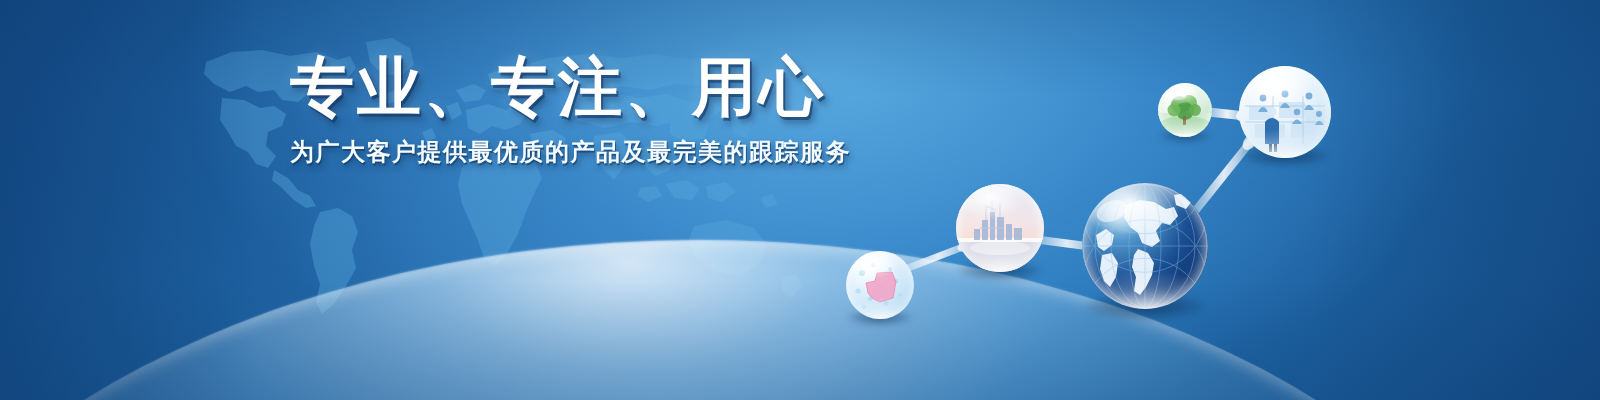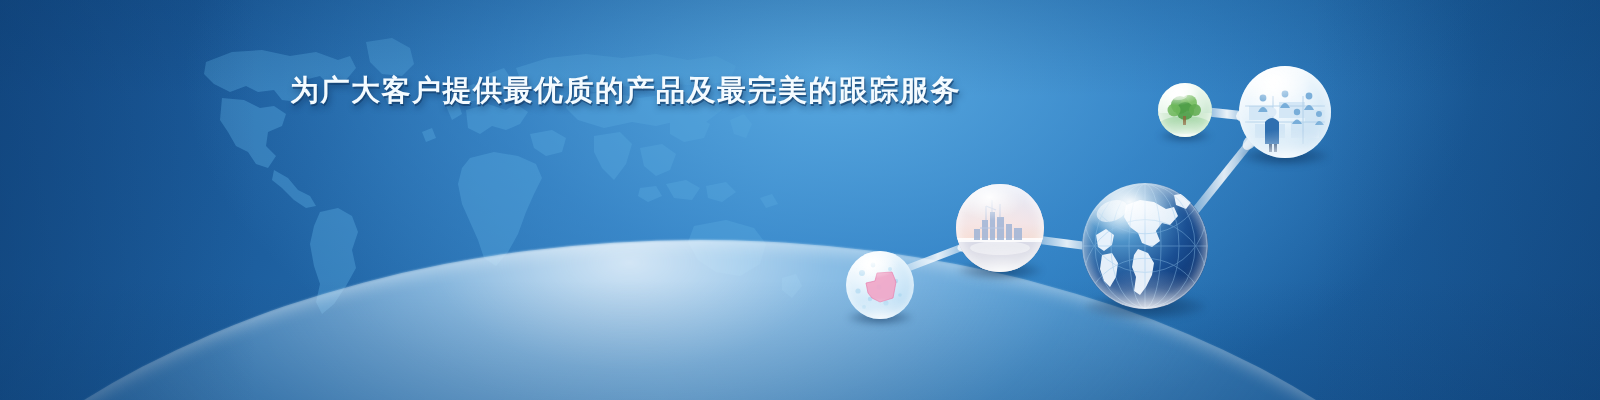--- a/index.html
+++ b/index.html
@@ -71,21 +71,21 @@
     color:#ffffff;
     letter-spacing:3px;
     white-space:nowrap;
     text-shadow:
       2px 3px 0 rgba(12,48,92,0.55),
       4px 6px 7px rgba(8,36,74,0.45),
       0 0 16px rgba(180,220,250,0.30);
   }
   .subhead{
     margin-top:16px;
-    font-size:29px;
+    font-size:24px;
     font-weight:bold;
     color:#f4fbff;
     letter-spacing:1.5px;
     white-space:nowrap;
     text-shadow:
       1px 2px 0 rgba(14,52,96,0.55),
       2px 4px 6px rgba(8,36,74,0.50);
   }
 
   
@@ -415,16 +415,17 @@
           </g>
         </svg>
       </div>
       <div class="glass"></div>
       <div class="shadow"></div>
     </div>
 
   </div>
 
   <div class="copy">
+    <div class="headline">专业、专注、用心</div>
     <div class="subhead">为广大客户提供最优质的产品及最完美的跟踪服务</div>
   </div>
 
 </div>
 
 </body></html>

